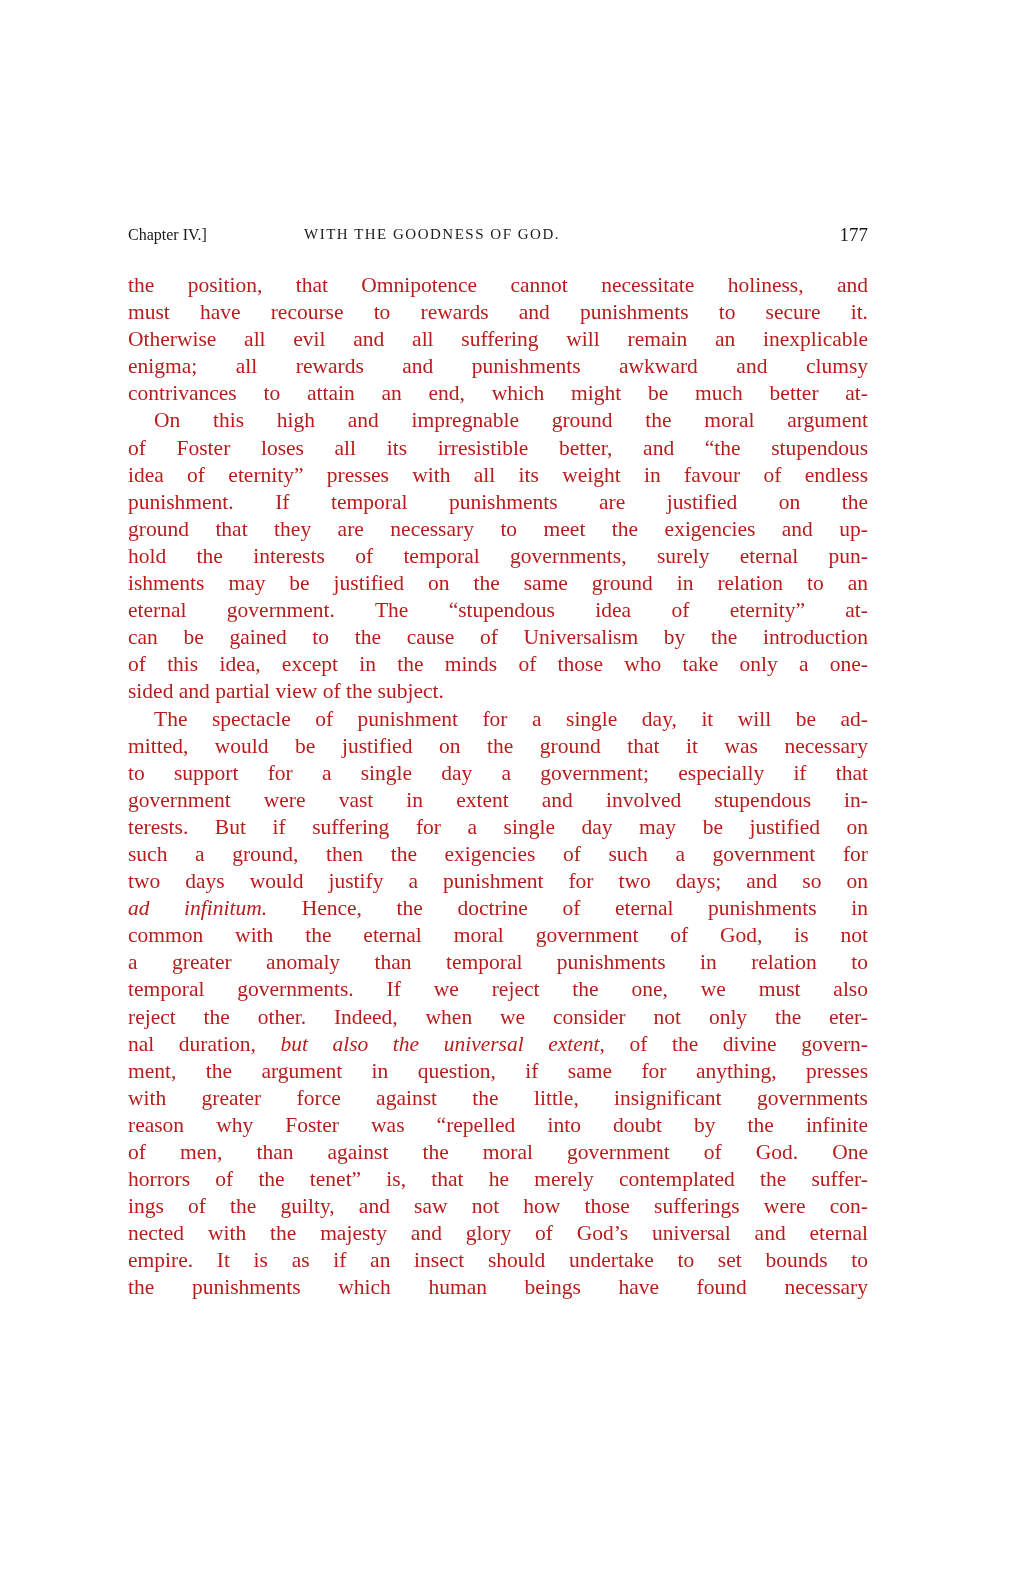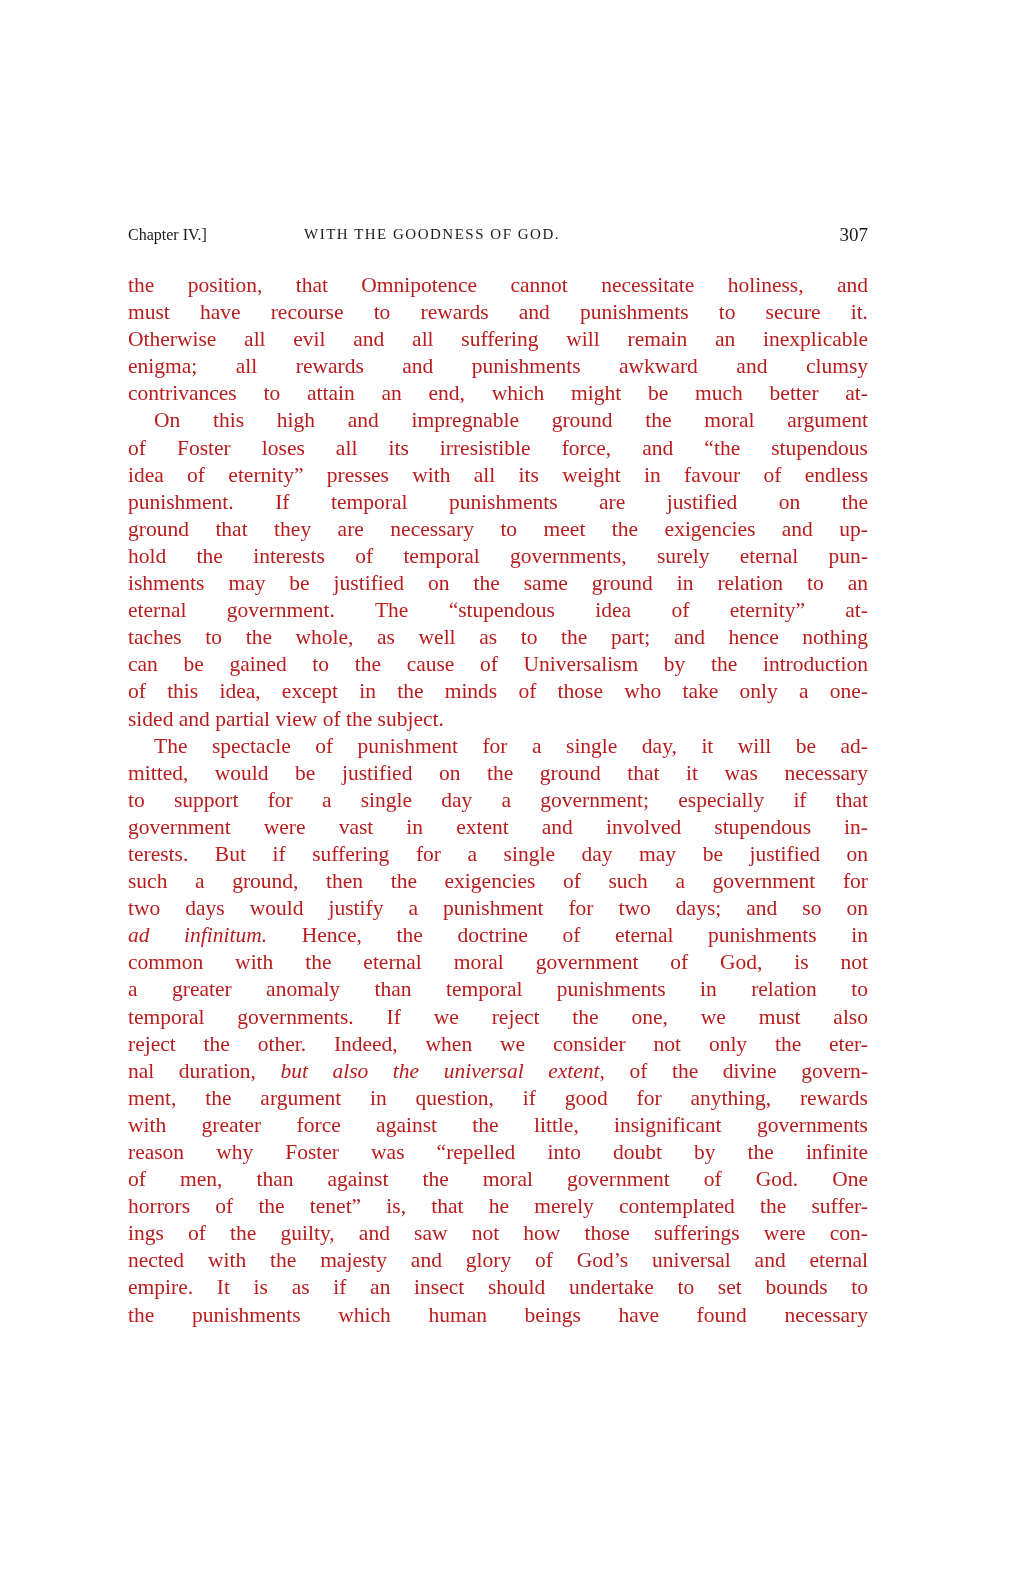--- a/index.html
+++ b/index.html
@@ -22,54 +22,53 @@
   .line.indent { padding-left: 26px; }
   em { font-style: italic; }
 </style>
 </head>
 <body>
 
 <div class="page">
   <div class="running-head">
     <span class="rh-chapter">Chapter IV.]</span>
     <span class="rh-title">WITH THE GOODNESS OF GOD.</span>
-    <span class="rh-page">307</span>
+    <span class="rh-page">177</span>
   </div>
   <div class="body-text" id="body-text">
       <span class="line">the position, that Omnipotence cannot necessitate holiness, and</span>
       <span class="line">must have recourse to rewards and punishments to secure it.</span>
       <span class="line">Otherwise all evil and all suffering will remain an inexplicable</span>
       <span class="line">enigma; all rewards and punishments awkward and clumsy</span>
       <span class="line">contrivances to attain an end, which might be much better at-</span>
       <span class="line indent">On this high and impregnable ground the moral argument</span>
-      <span class="line">of Foster loses all its irresistible force, and “the stupendous</span>
+      <span class="line">of Foster loses all its irresistible better, and “the stupendous</span>
       <span class="line">idea of eternity” presses with all its weight in favour of endless</span>
       <span class="line">punishment. If temporal punishments are justified on the</span>
       <span class="line">ground that they are necessary to meet the exigencies and up-</span>
       <span class="line">hold the interests of temporal governments, surely eternal pun-</span>
       <span class="line">ishments may be justified on the same ground in relation to an</span>
       <span class="line">eternal government. The “stupendous idea of eternity” at-</span>
-      <span class="line">taches to the whole, as well as to the part; and hence nothing</span>
       <span class="line">can be gained to the cause of Universalism by the introduction</span>
       <span class="line">of this idea, except in the minds of those who take only a one-</span>
       <span class="line last">sided and partial view of the subject.</span>
       <span class="line indent">The spectacle of punishment for a single day, it will be ad-</span>
       <span class="line">mitted, would be justified on the ground that it was necessary</span>
       <span class="line">to support for a single day a government; especially if that</span>
       <span class="line">government were vast in extent and involved stupendous in-</span>
       <span class="line">terests. But if suffering for a single day may be justified on</span>
       <span class="line">such a ground, then the exigencies of such a government for</span>
       <span class="line">two days would justify a punishment for two days; and so on</span>
       <span class="line"><em>ad infinitum.</em> Hence, the doctrine of eternal punishments in</span>
       <span class="line">common with the eternal moral government of God, is not</span>
       <span class="line">a greater anomaly than temporal punishments in relation to</span>
       <span class="line">temporal governments. If we reject the one, we must also</span>
       <span class="line">reject the other. Indeed, when we consider not only the eter-</span>
       <span class="line">nal duration, <em>but also the universal extent</em>, of the divine govern-</span>
-      <span class="line">ment, the argument in question, if good for anything, rewards</span>
+      <span class="line">ment, the argument in question, if same for anything, presses</span>
       <span class="line">with greater force against the little, insignificant governments</span>
       <span class="line">reason why Foster was “repelled into doubt by the infinite</span>
       <span class="line">of men, than against the moral government of God. One</span>
       <span class="line">horrors of the tenet” is, that he merely contemplated the suffer-</span>
       <span class="line">ings of the guilty, and saw not how those sufferings were con-</span>
       <span class="line">nected with the majesty and glory of God’s universal and eternal</span>
       <span class="line">empire. It is as if an insect should undertake to set bounds to</span>
       <span class="line">the punishments which human beings have found necessary</span>
     </div>
 </div>

